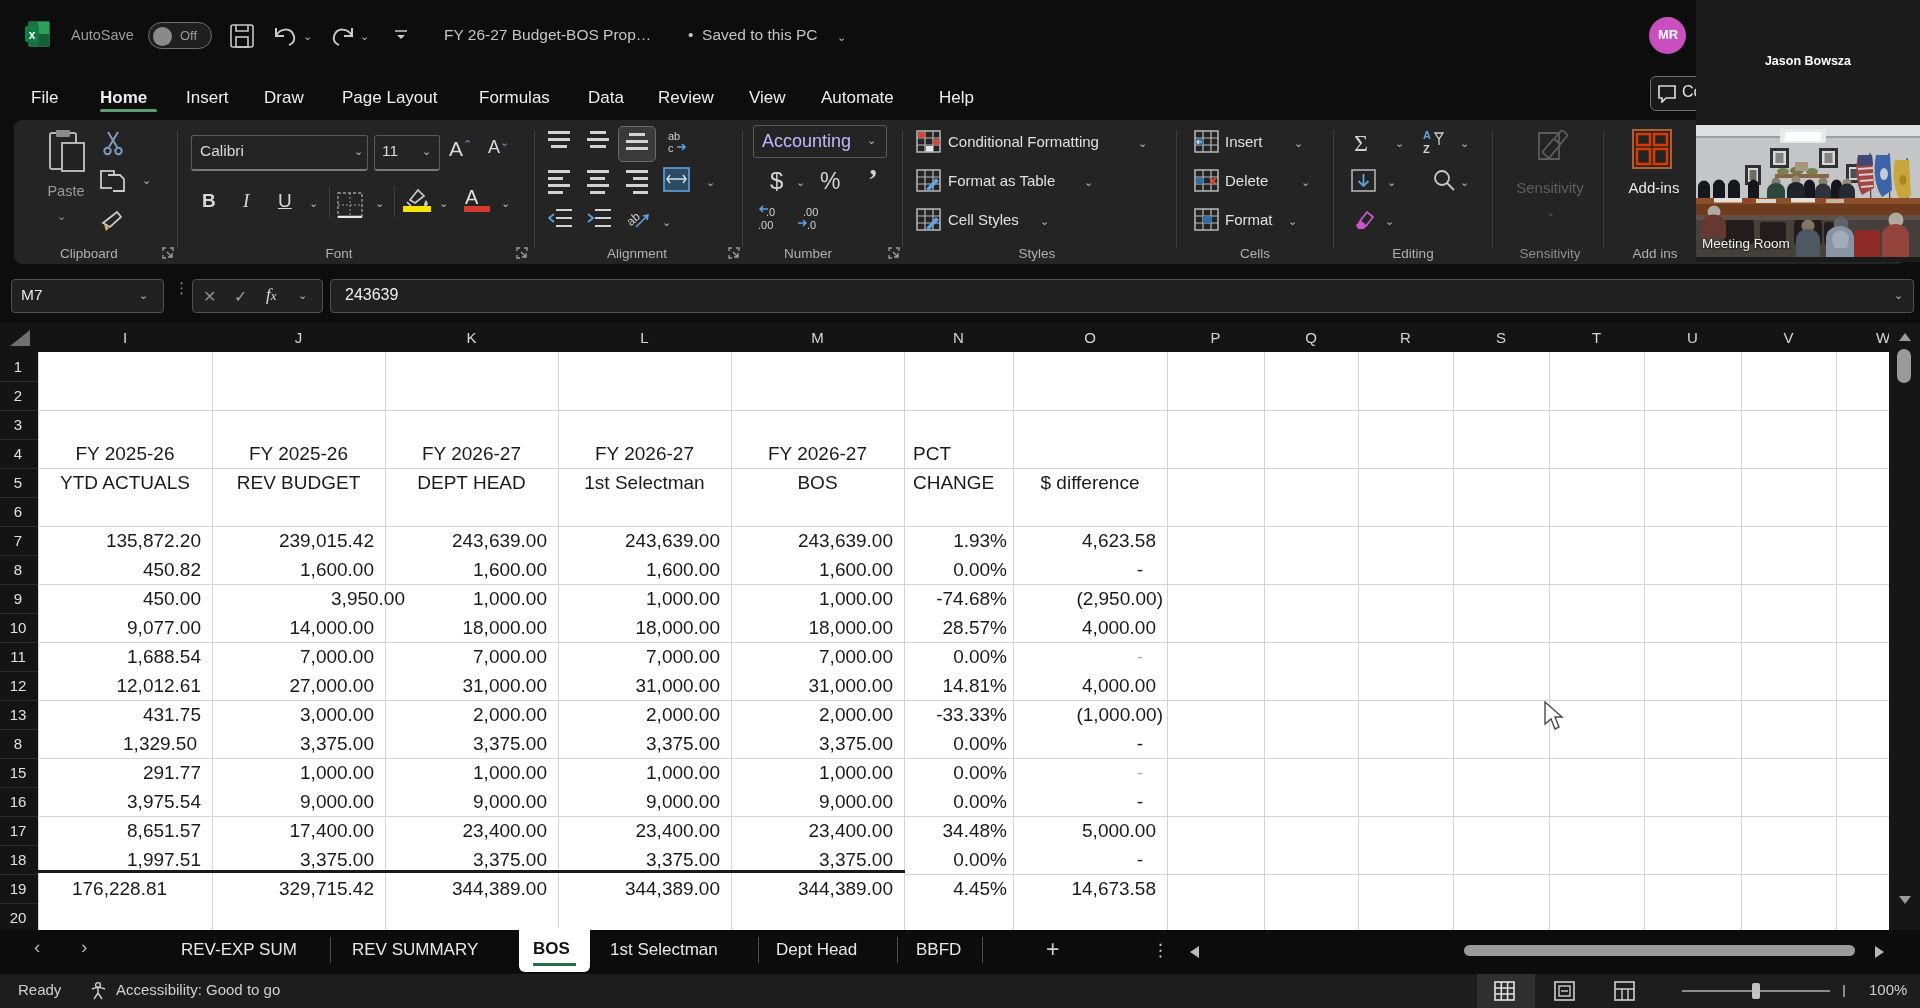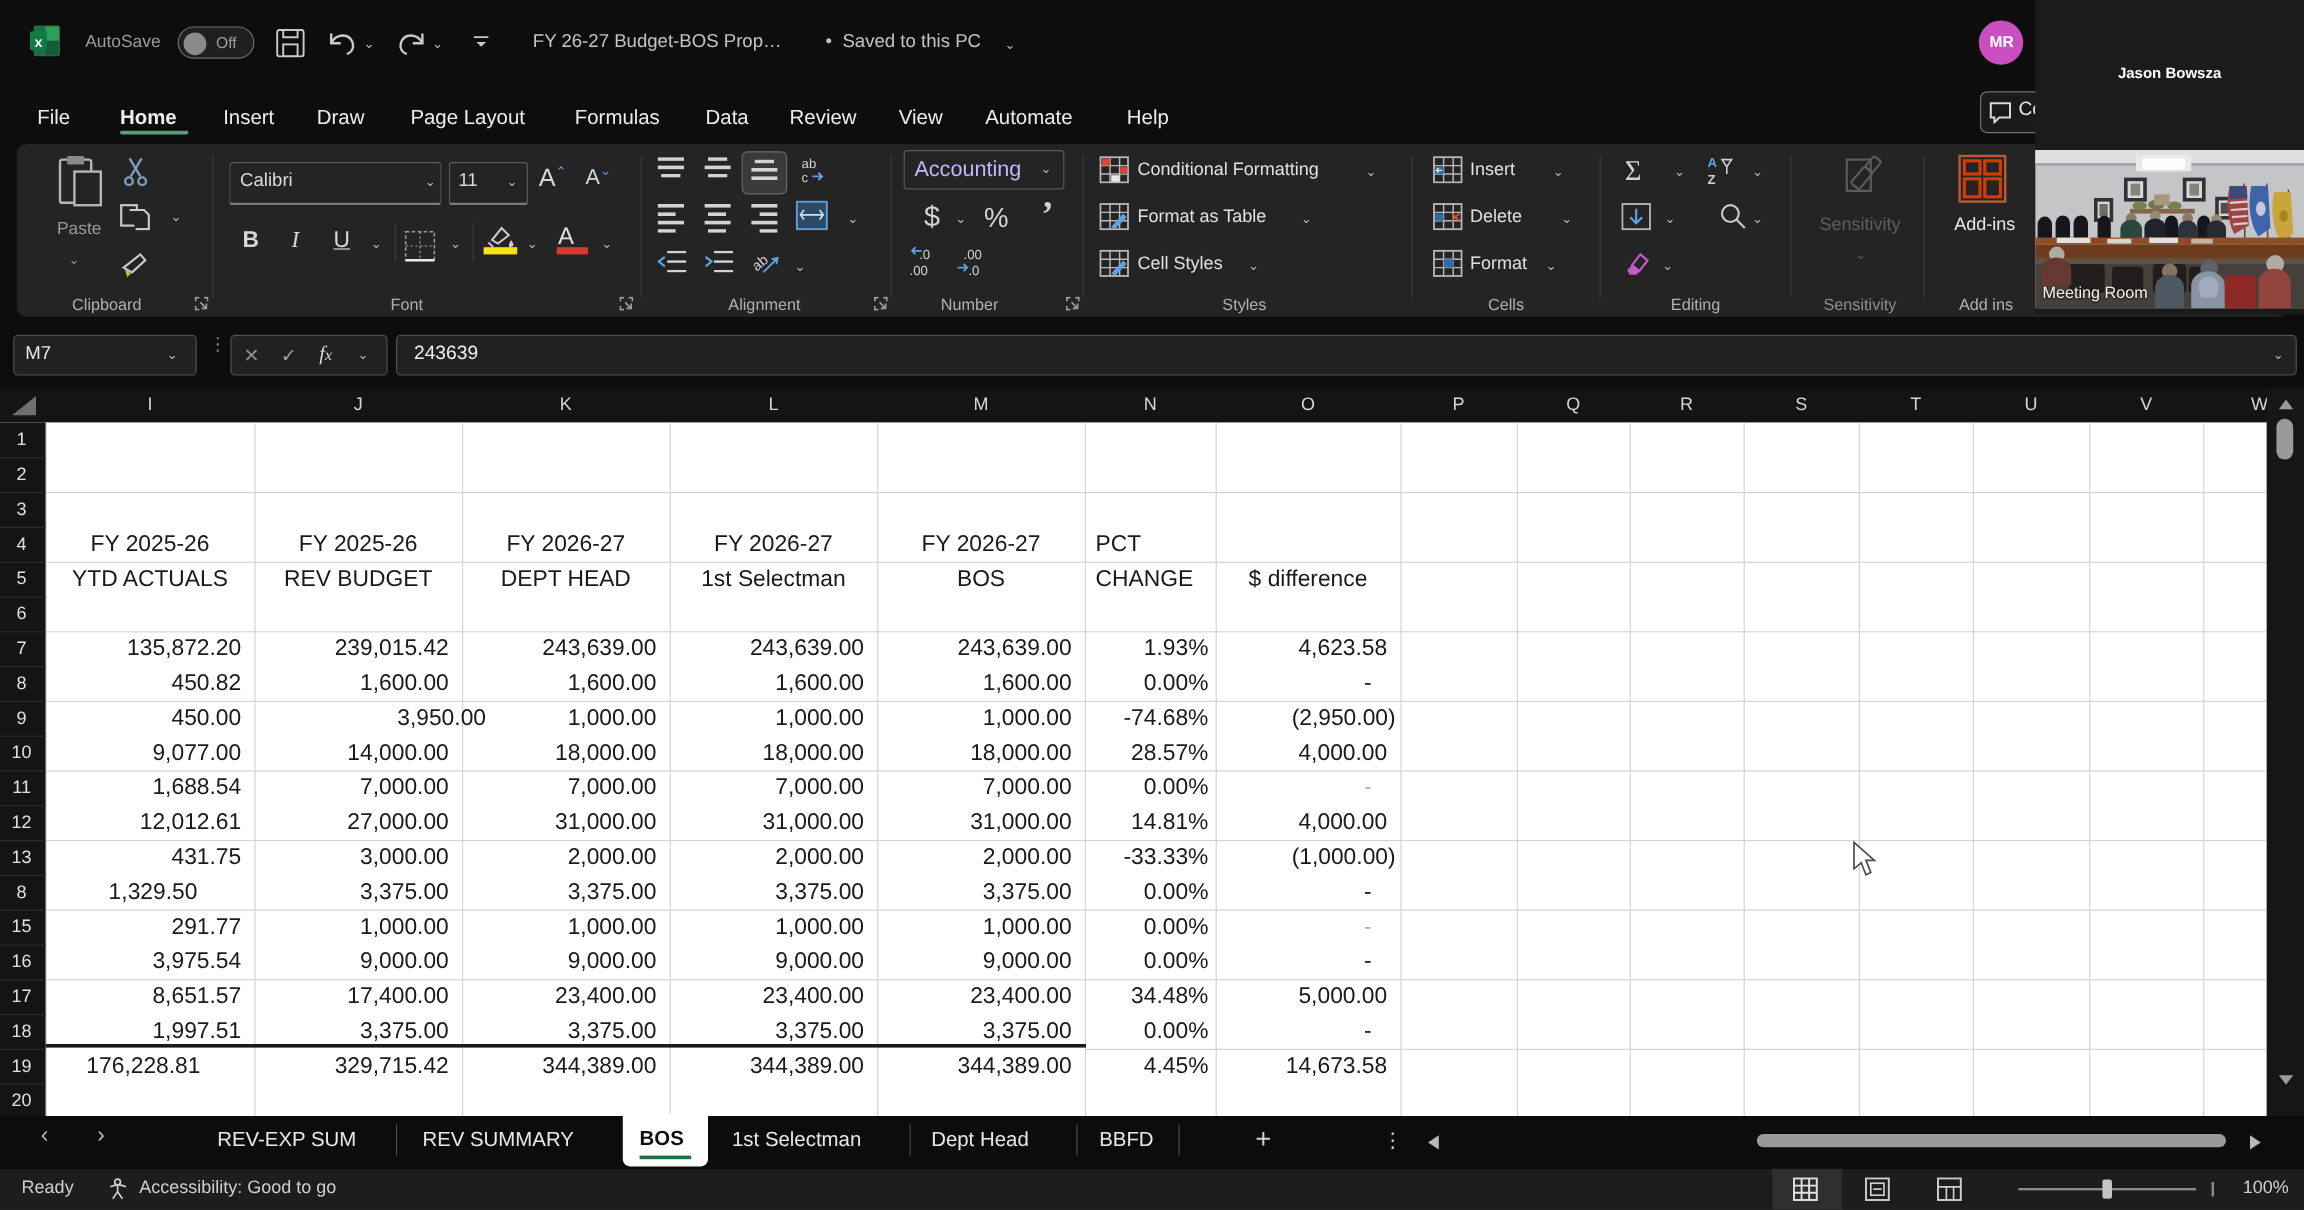--- a/index.html
+++ b/index.html
@@ -414,21 +414,21 @@
 <div class="abs" style="left:731px;top:116px;width:173px;height:29px;line-height:29px;text-align:center;">BOS</div>
 <div class="abs" style="left:904px;top:116px;width:109px;height:29px;line-height:29px;text-align:left;padding-left:9px;">CHANGE</div>
 <div class="abs" style="left:1013px;top:116px;width:154px;height:29px;line-height:29px;text-align:center;">$ difference</div>
 <div class="abs" style="left:38px;top:174px;width:174px;height:29px;line-height:29px;text-align:right;padding-right:11px;">135,872.20</div>
 <div class="abs" style="left:38px;top:203px;width:174px;height:29px;line-height:29px;text-align:right;padding-right:11px;">450.82</div>
 <div class="abs" style="left:38px;top:232px;width:174px;height:29px;line-height:29px;text-align:right;padding-right:11px;">450.00</div>
 <div class="abs" style="left:38px;top:261px;width:174px;height:29px;line-height:29px;text-align:right;padding-right:11px;">9,077.00</div>
 <div class="abs" style="left:38px;top:290px;width:174px;height:29px;line-height:29px;text-align:right;padding-right:11px;">1,688.54</div>
 <div class="abs" style="left:38px;top:319px;width:174px;height:29px;line-height:29px;text-align:right;padding-right:11px;">12,012.61</div>
 <div class="abs" style="left:38px;top:348px;width:174px;height:29px;line-height:29px;text-align:right;padding-right:11px;">431.75</div>
-<div class="abs" style="left:46px;top:377px;width:174px;height:29px;line-height:29px;text-align:center;padding-right:11px;">1,329.50</div>
+<div class="abs" style="left:34px;top:377px;width:174px;height:29px;line-height:29px;text-align:right;padding-right:11px;">1,329.50</div>
 <div class="abs" style="left:38px;top:406px;width:174px;height:29px;line-height:29px;text-align:right;padding-right:11px;">291.77</div>
 <div class="abs" style="left:38px;top:435px;width:174px;height:29px;line-height:29px;text-align:right;padding-right:11px;">3,975.54</div>
 <div class="abs" style="left:38px;top:464px;width:174px;height:29px;line-height:29px;text-align:right;padding-right:11px;">8,651.57</div>
 <div class="abs" style="left:38px;top:493px;width:174px;height:29px;line-height:29px;text-align:right;padding-right:11px;">1,997.51</div>
 <div class="abs" style="left:38px;top:522px;width:174px;height:29px;line-height:29px;text-align:center;padding-right:11px;">176,228.81</div>
 <div class="abs" style="left:212px;top:174px;width:173px;height:29px;line-height:29px;text-align:right;padding-right:11px;">239,015.42</div>
 <div class="abs" style="left:212px;top:203px;width:173px;height:29px;line-height:29px;text-align:right;padding-right:11px;">1,600.00</div>
 <div class="abs" style="left:212px;top:232px;width:173px;height:29px;line-height:29px;text-align:right;padding-right:11px;margin-left:31px;">3,950.00</div>
 <div class="abs" style="left:212px;top:261px;width:173px;height:29px;line-height:29px;text-align:right;padding-right:11px;">14,000.00</div>
 <div class="abs" style="left:212px;top:290px;width:173px;height:29px;line-height:29px;text-align:right;padding-right:11px;">7,000.00</div>

